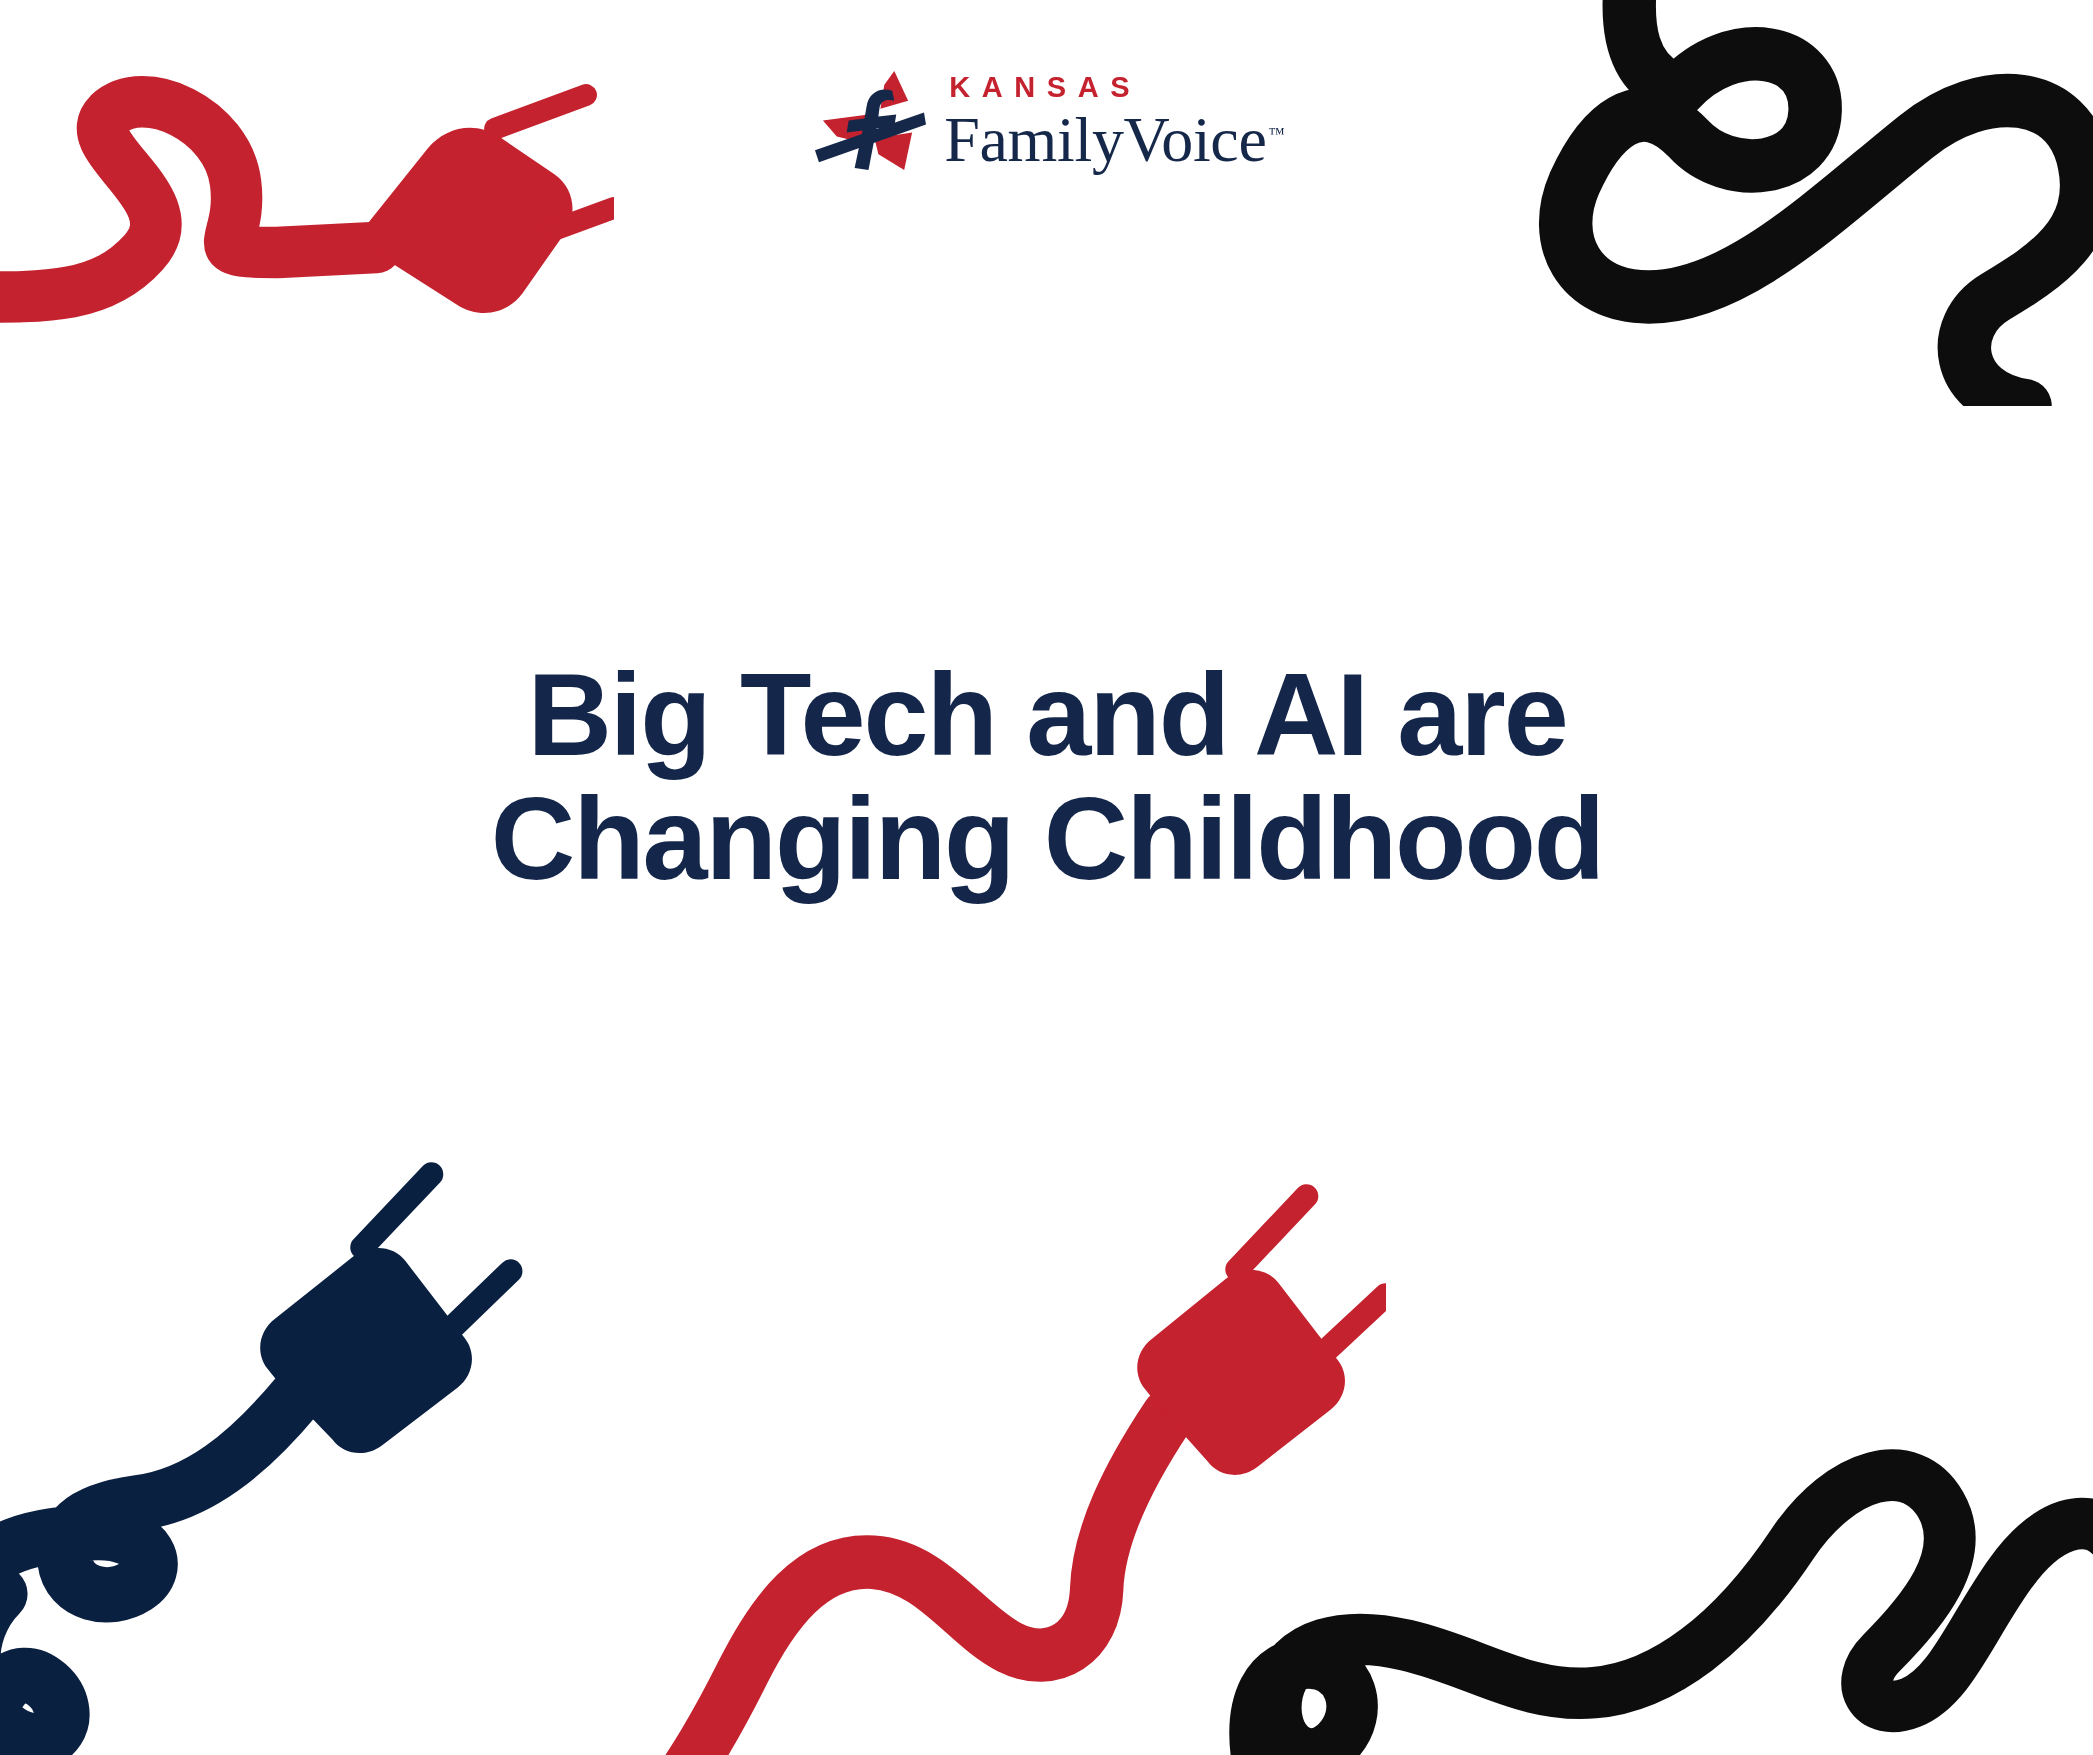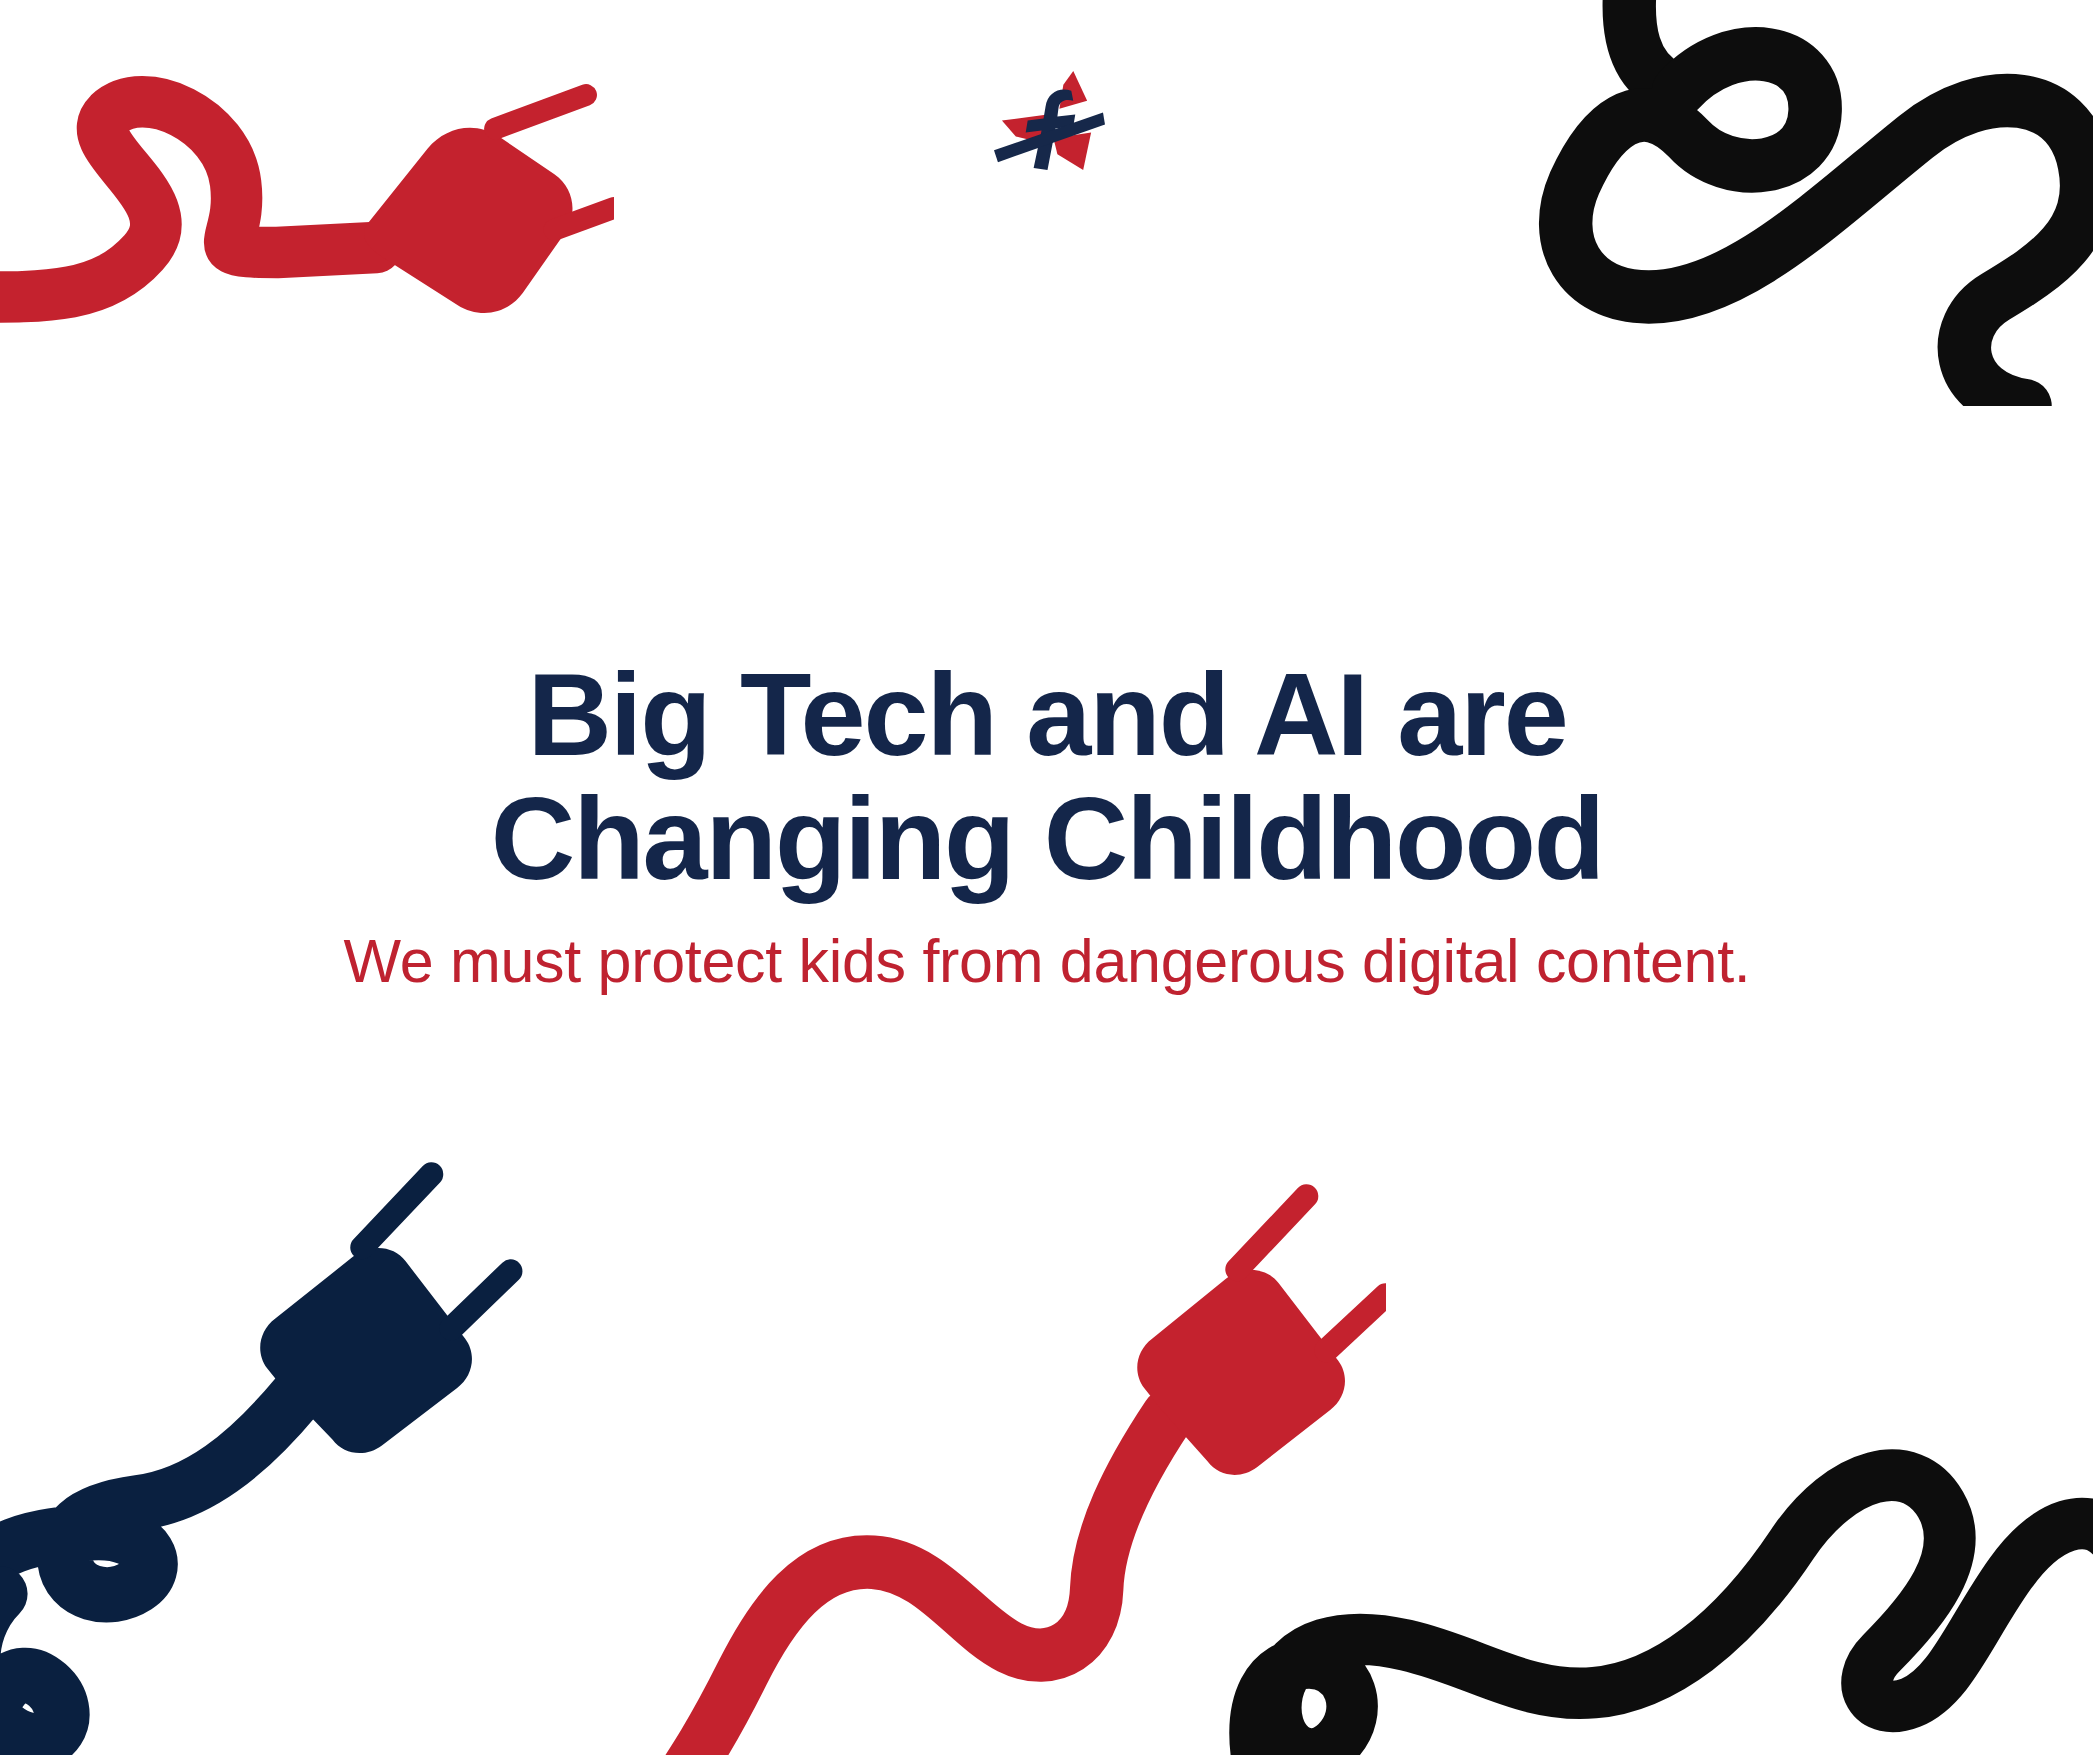--- a/index.html
+++ b/index.html
@@ -176,25 +176,28 @@
 
   <div class="logo-block">
     <div class="logo-inner">
       <svg class="logo-mark" viewBox="0 0 120 112" aria-hidden="true">
         <path d="M86 4 L100 34 L72 42 L76 18 Z" fill="#c4222e"></path>
         <path d="M14 54 L60 48 L52 76 L28 70 Z" fill="#c4222e"></path>
         <path d="M66 72 L104 66 L96 104 L70 88 Z" fill="#c4222e"></path>
         <path d="M84 24 C 72 20, 60 26, 58 40 L 56 52 L 40 54 L 38 66 L 54 64 L 46 102 L 60 104 L 68 62 L 86 60 L 88 48 L 70 50 L 71 42 C 72 34, 78 32, 86 34 Z" fill="#16284a"></path>
         <path d="M6 84 L116 46 L118 58 L10 96 Z" fill="#16284a"></path>
       </svg>
+      <div class="logo-words">
+        <div class="logo-kansas">KANSAS</div>
+        <div class="logo-familyvoice"><span>FamilyVoice</span><span class="logo-tm">™</span></div>
+      </div>
     </div>
   </div>
 
   <div class="headline-block">
     <h1 class="headline">
       <span class="line">Big Tech and AI are</span>
       <span class="line">Changing Childhood</span>
     </h1>
-    <p class="subhead">We must protect kids from dangerous digital content.</p>
   </div>
 
 </div>
 
 
 </body></html>

